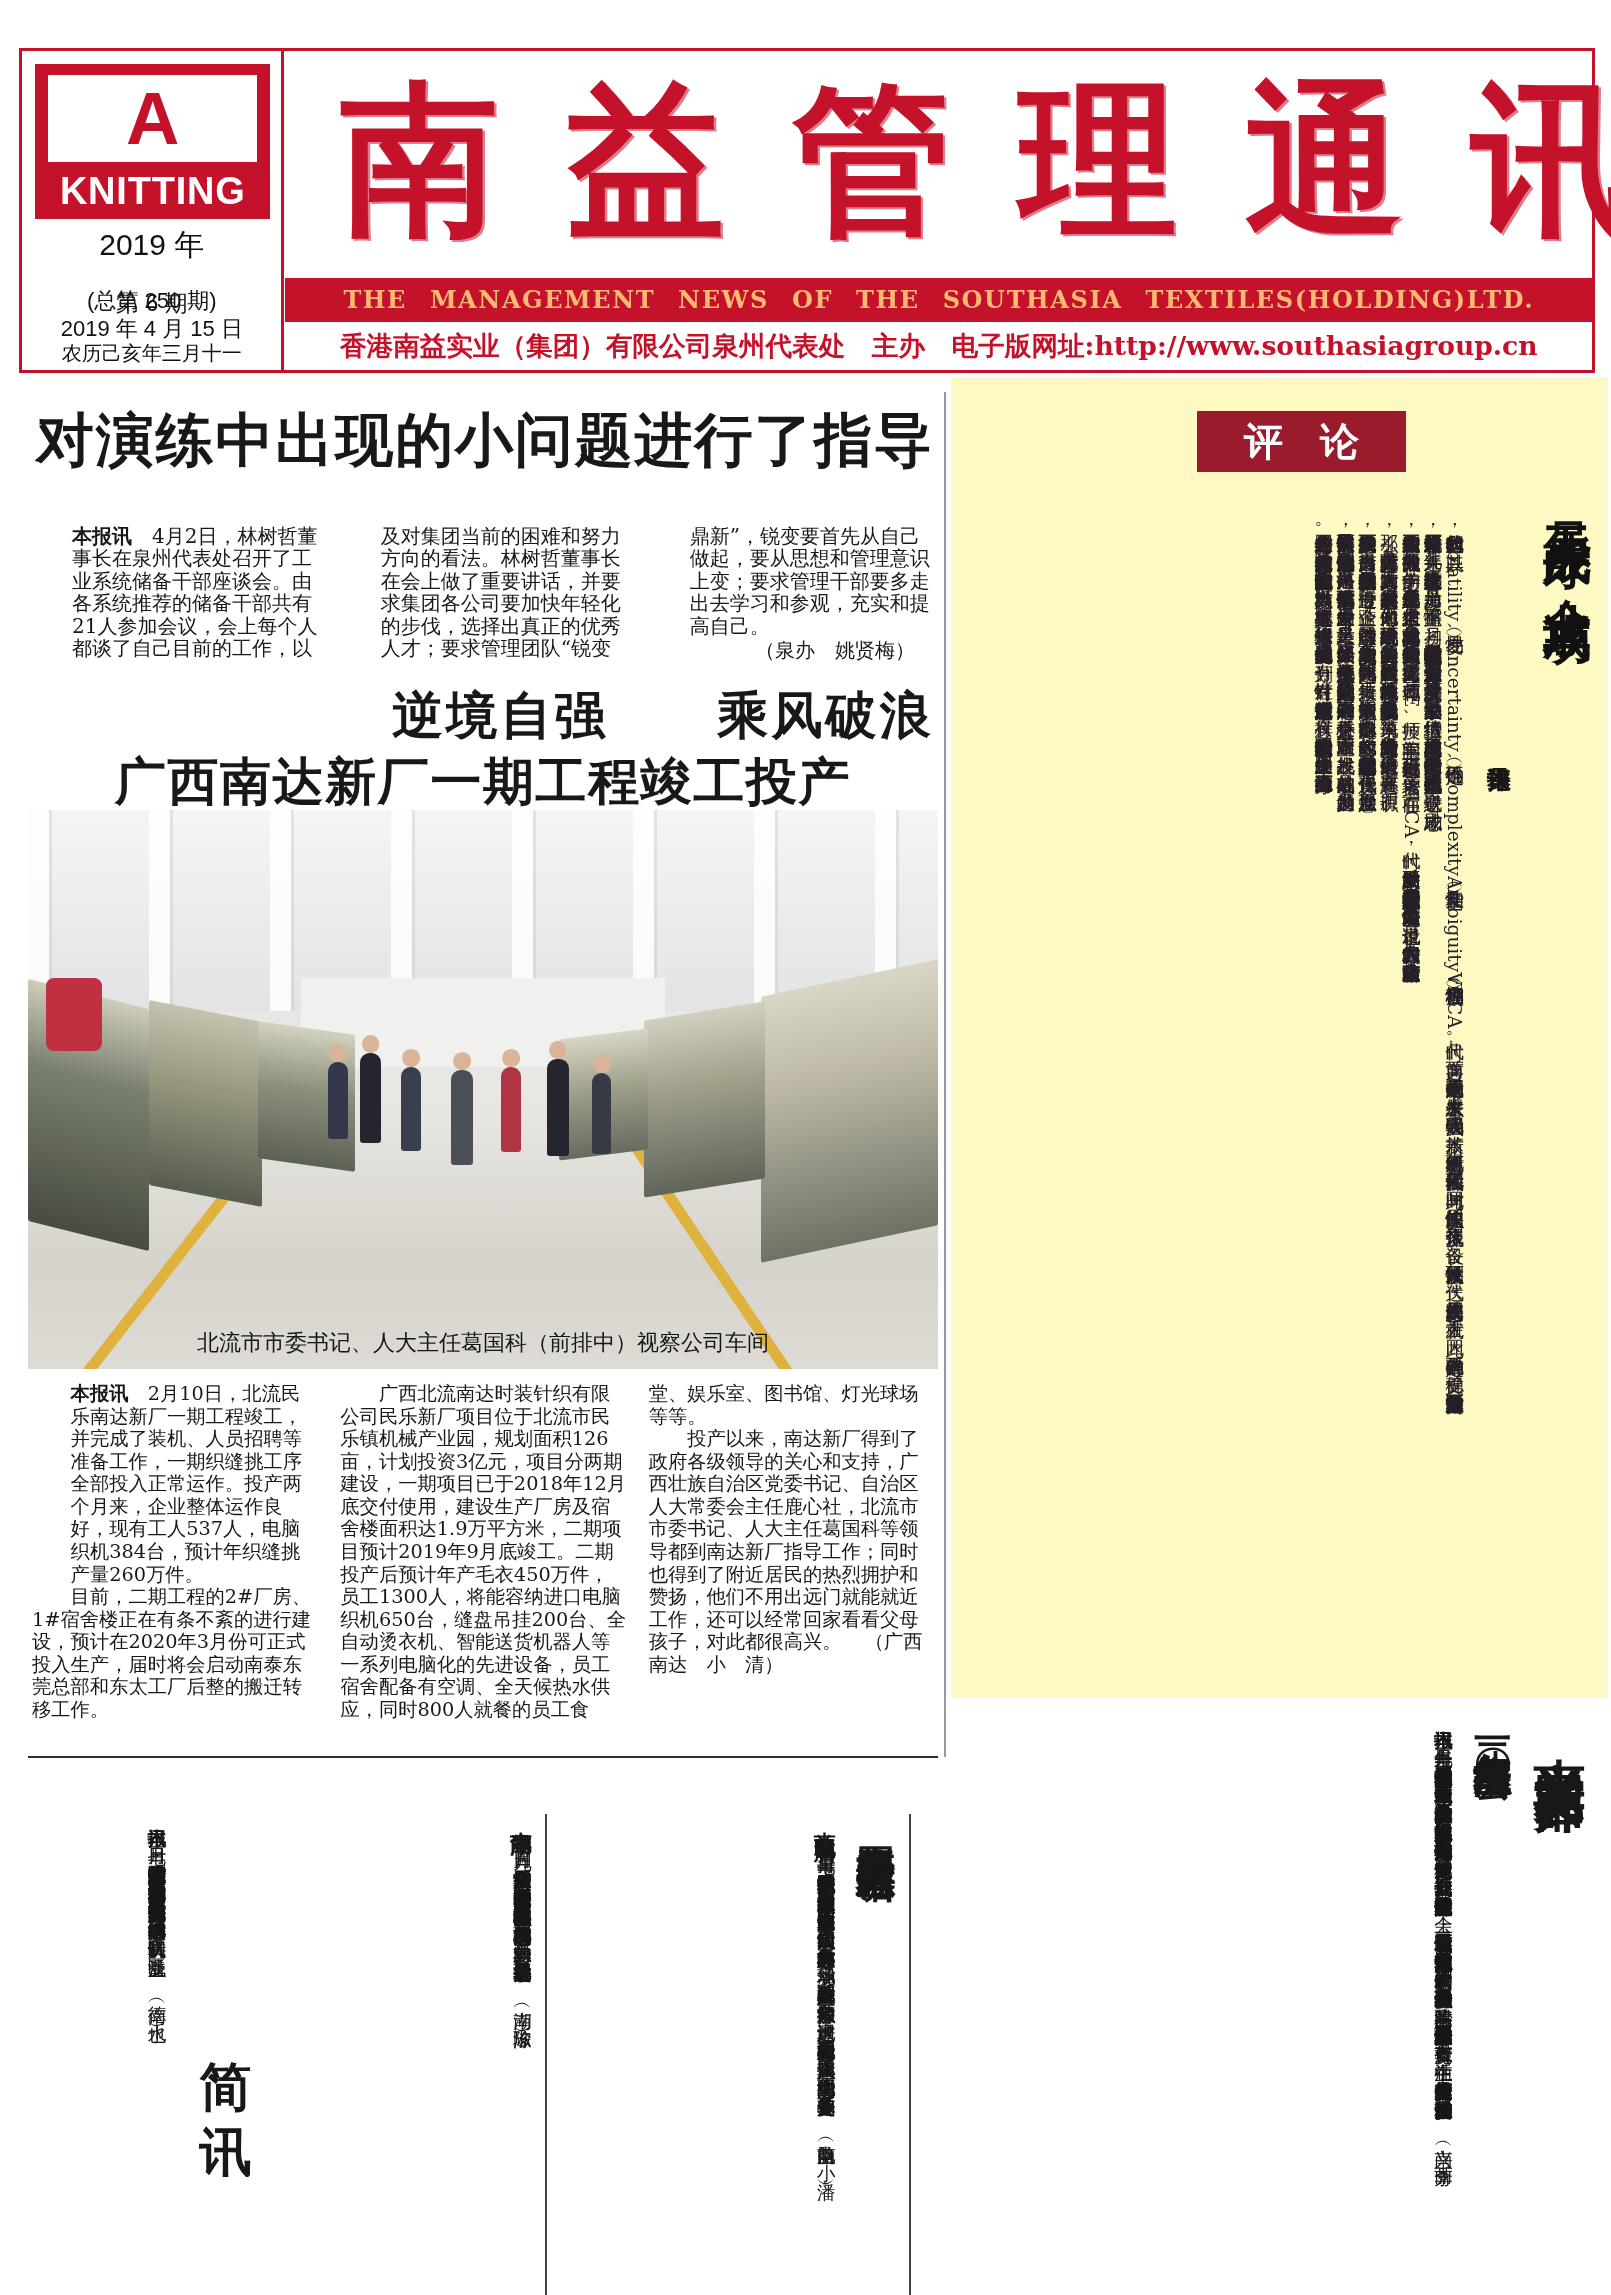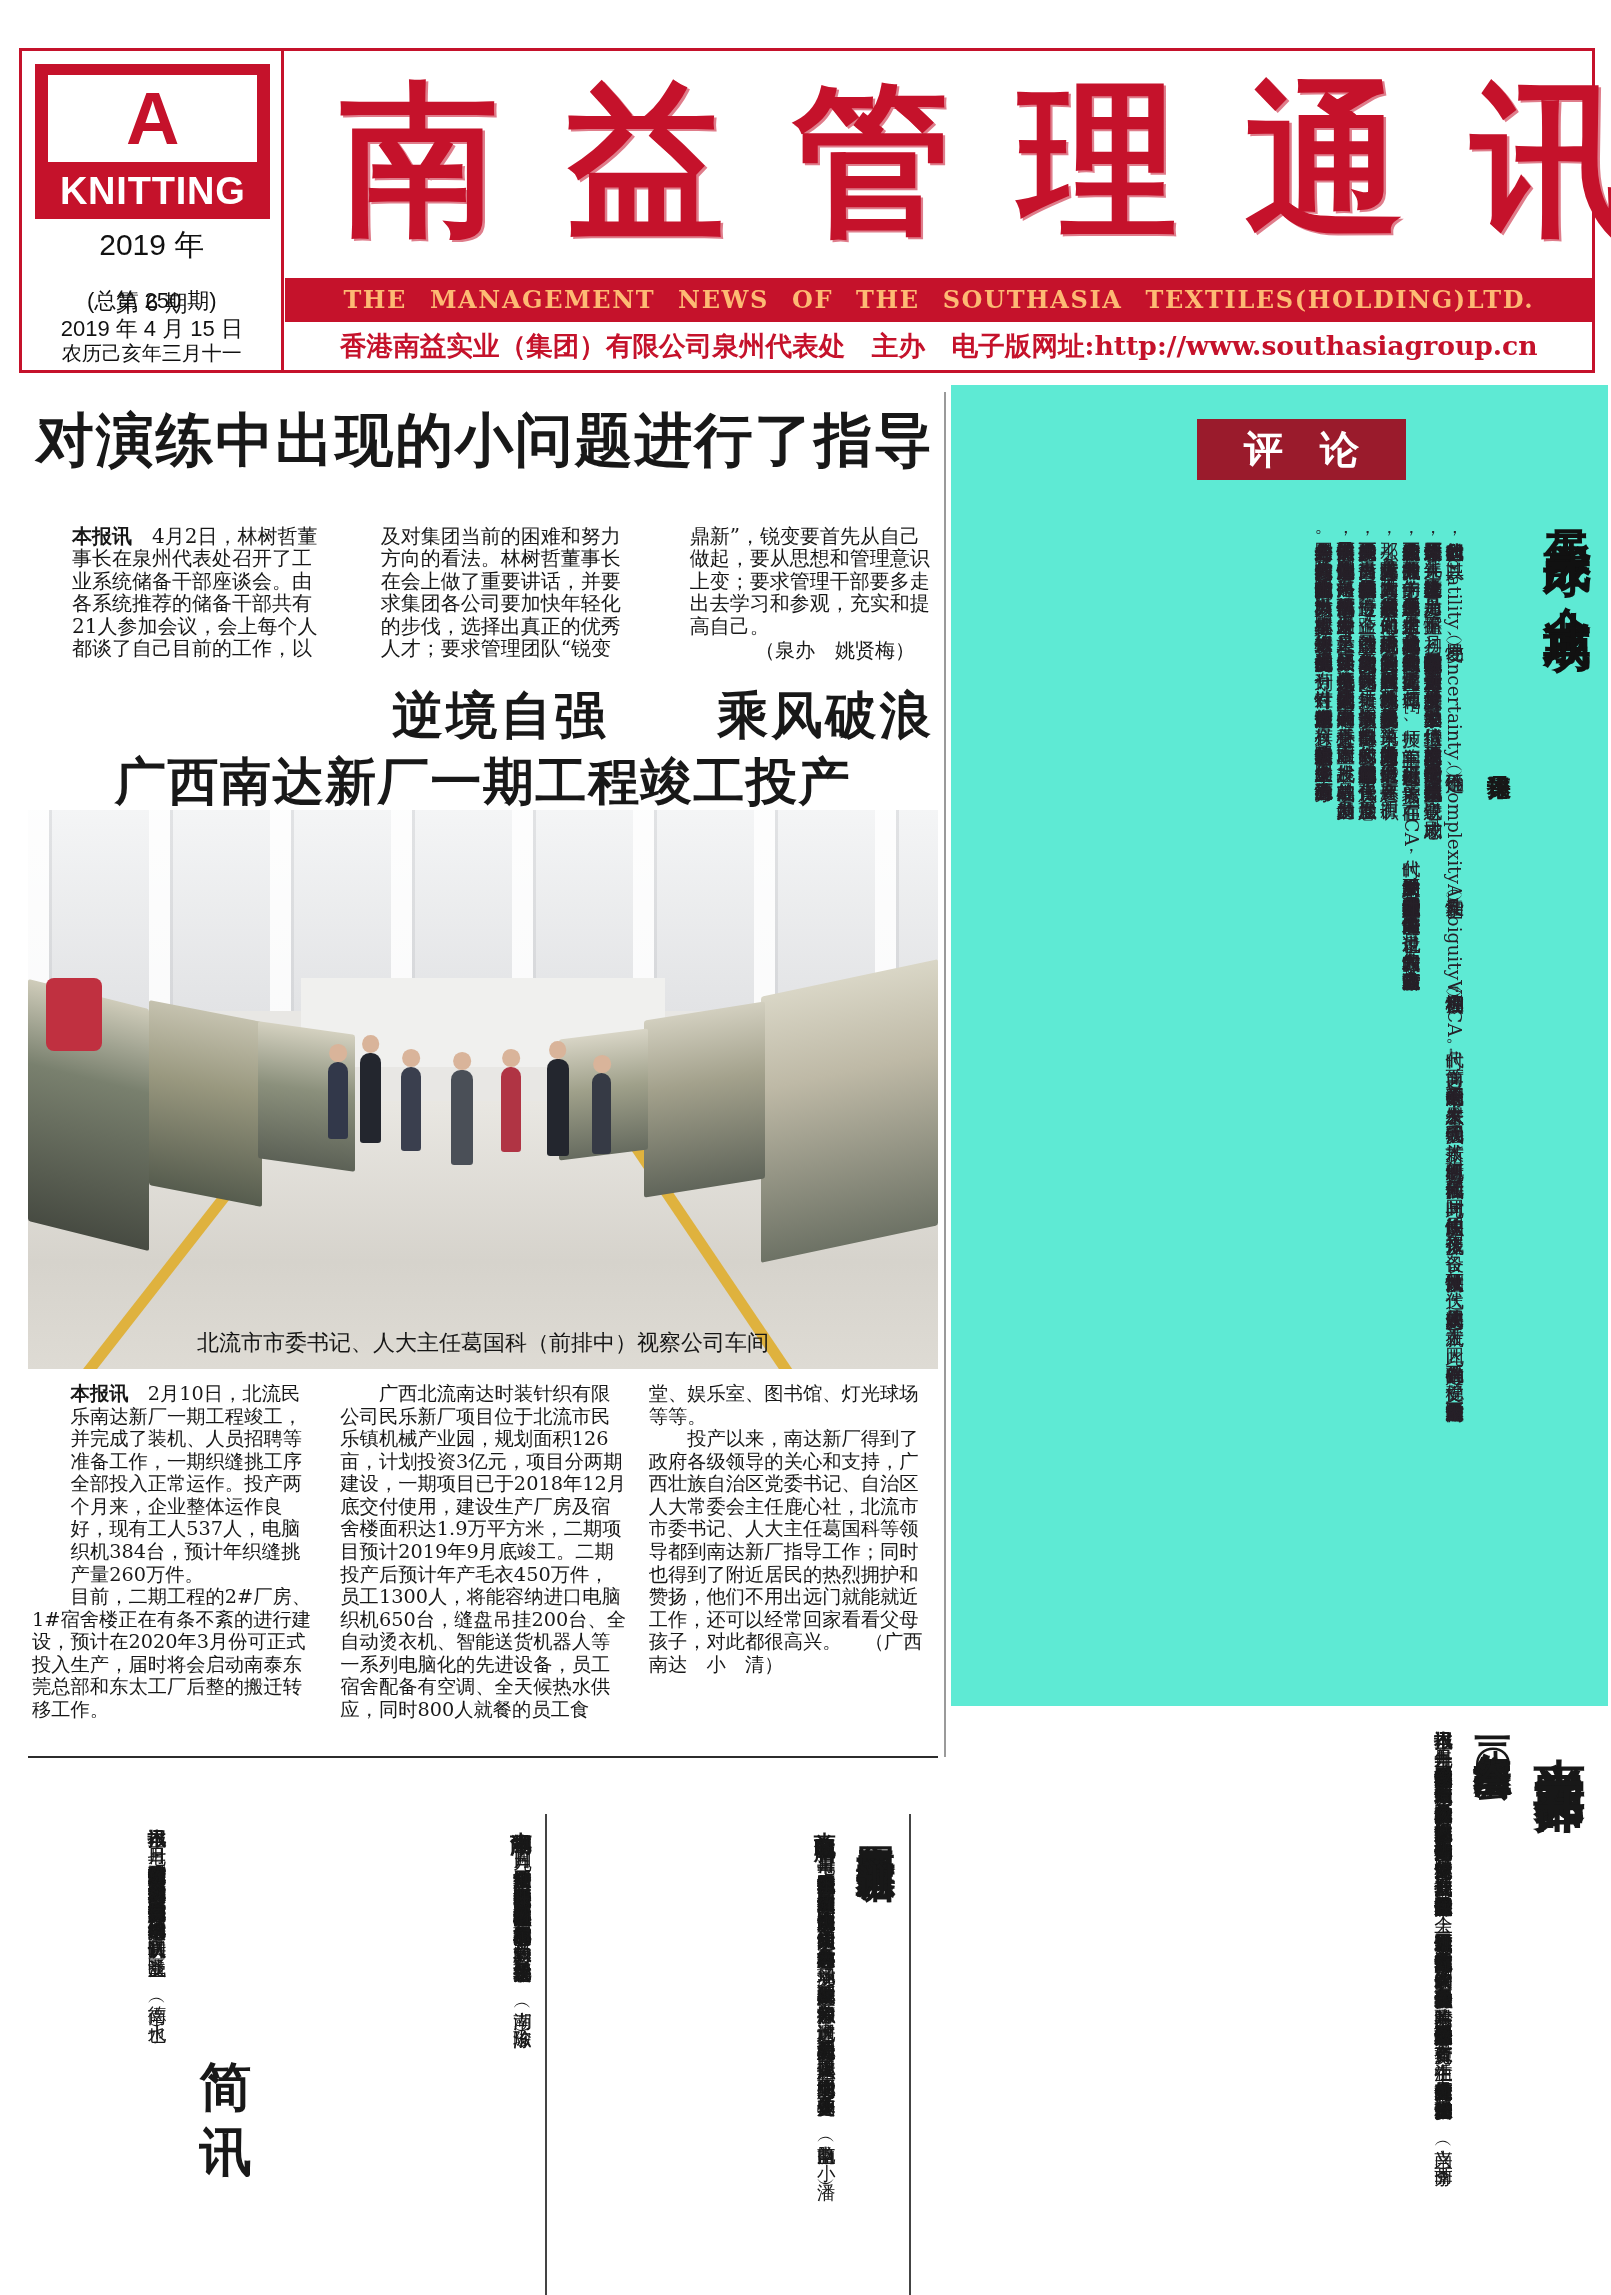--- a/index.html
+++ b/index.html
@@ -35,21 +35,21 @@
   .mch{position:absolute;border-radius:2.4px;}
   .person{position:absolute;border-radius:9.7px 9.7px 3.2px 3.2px;}
   .person::before{content:"";position:absolute;left:50%;top:-17.7px;transform:translateX(-50%);width:17.7px;height:17.7px;border-radius:50%;background:#d9b49a;}
   #photo-caption{position:absolute;left:0;right:0;bottom:11.3px;text-align:center;font-size:22px;color:#151515;}
   #a2-body{left:32px;top:1383px;width:904px;height:372px;column-count:3;column-gap:21px;font-size:19.3px;line-height:1.17;overflow:hidden;}
   .ind{text-indent:2em;margin:0;}
   .byl-h{margin-left:1.2em;}
   #rule-left{left:28px;top:1756px;width:910px;height:2.4px;background:#2c2c2c;}
   #col-divider{left:944px;top:392px;width:1.6px;height:1365px;background:#9a9a9a;}
   
-  #cmt-box{left:951px;top:385px;width:657px;height:1321px;background:#5eead4;}
+  #cmt-box{left:951px;top:377px;width:657px;height:1321px;background:#fef9c3;}
   #cmt-badge{position:absolute;left:246px;top:34px;width:209px;height:61px;background:#9a1b2c;color:#fff;display:flex;align-items:center;justify-content:center;font-size:39px;font-weight:900;letter-spacing:37px;text-indent:37px;}
   #cmt-flow{position:absolute;left:8px;top:106px;width:641px;height:1205px;overflow:hidden;}
   #cmt-title{font-size:48px;font-weight:900;letter-spacing:4.8px;margin-left:21px;color:#111;}
   #cmt-byline{font-size:23.4px;font-weight:700;padding-top:266px;margin-left:17.7px;}
   #cmt-body{font-size:18.5px;line-height:1.18;color:#262028;}
   #cmt-body p{margin:0;text-indent:2em;}
   
   .bb-div{position:absolute;width:1.6px;background:#444;}
   .vtext{font-size:18.5px;line-height:1.2;}
   .kicker{font-weight:900;font-size:22px;letter-spacing:2.4px;}

